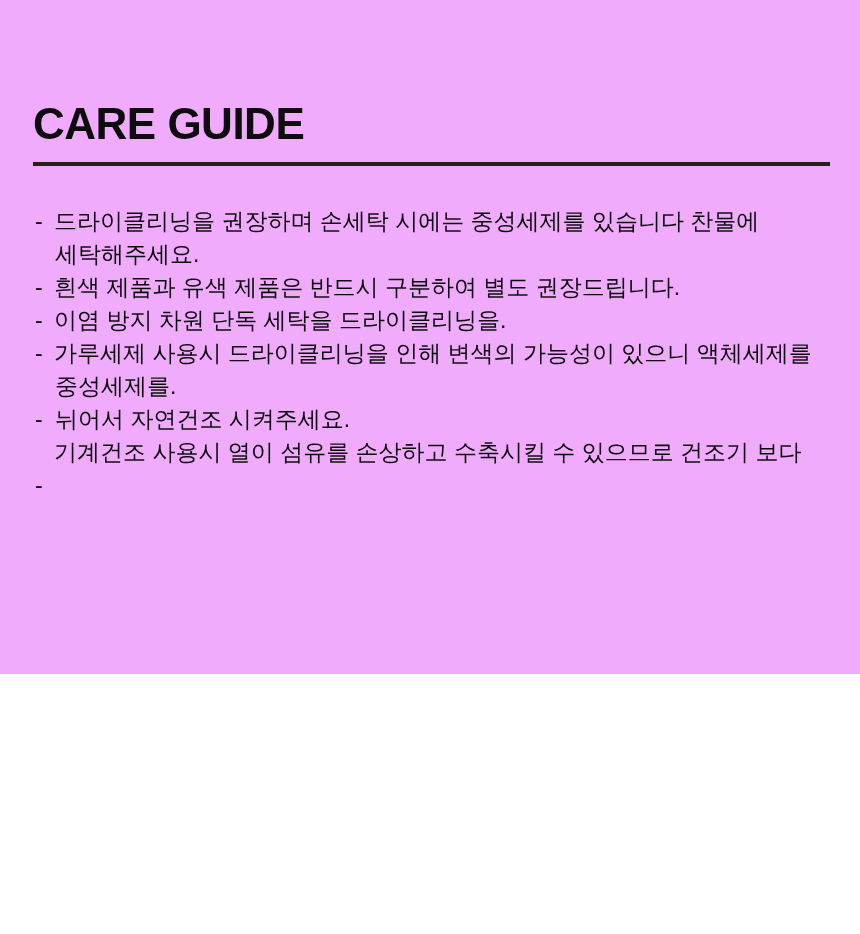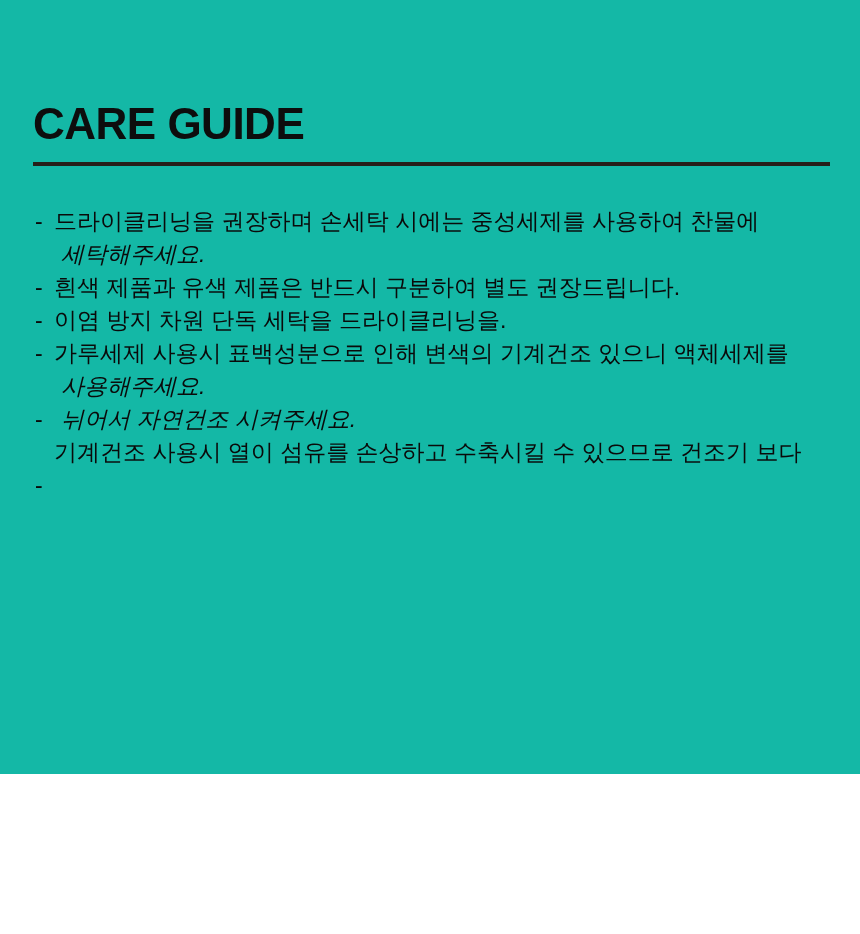--- a/index.html
+++ b/index.html
@@ -10,22 +10,22 @@
   body {
     width: 860px;
     height: 934px;
     font-family: "Liberation Sans", "DejaVu Sans", sans-serif;
     color: #0a0a0a;
     overflow: hidden;
   }
   .page {
     position: relative;
     width: 860px;
-    height: 774px;
-    background: #14b8a6;
+    height: 674px;
+    background: #f0abfc;
   }
   .page-title {
     position: absolute;
     left: 33px;
     top: 100px;
     margin: 0;
     font-size: 44px;
     line-height: 48px;
     font-weight: 800;
     letter-spacing: -0.5px;
@@ -59,55 +59,54 @@
     width: 12px;
   }
   .item-line {
     display: block;
     white-space: nowrap;
   }
   .item-line.first {
     margin-left: 19px;
   }
   .item-line.cont {
-    margin-left: 26px;
-    font-style: italic;
+    margin-left: 20px;
   }
 </style>
 </head>
 <body>
 
 <div class="page">
 
   <h1 class="page-title">CARE GUIDE</h1>
 
   <div class="title-underline"></div>
 
   <div class="care-list">
 
     <div class="care-item">
       <span class="bullet-marker">-</span>
-      <span class="item-line first">드라이클리닝을 권장하며 손세탁 시에는 중성세제를 사용하여 찬물에</span>
+      <span class="item-line first">드라이클리닝을 권장하며 손세탁 시에는 중성세제를 있습니다 찬물에</span>
       <span class="item-line cont">세탁해주세요.</span>
     </div>
 
     <div class="care-item">
       <span class="bullet-marker">-</span>
       <span class="item-line first">흰색 제품과 유색 제품은 반드시 구분하여 별도 권장드립니다.</span>
     </div>
 
     <div class="care-item">
       <span class="bullet-marker">-</span>
       <span class="item-line first">이염 방지 차원 단독 세탁을 드라이클리닝을.</span>
     </div>
 
     <div class="care-item">
       <span class="bullet-marker">-</span>
-      <span class="item-line first">가루세제 사용시 표백성분으로 인해 변색의 기계건조 있으니 액체세제를</span>
-      <span class="item-line cont">사용해주세요.</span>
+      <span class="item-line first">가루세제 사용시 드라이클리닝을 인해 변색의 가능성이 있으니 액체세제를</span>
+      <span class="item-line cont">중성세제를.</span>
     </div>
 
     <div class="care-item">
       <span class="bullet-marker">-</span>
       <span class="item-line cont">뉘어서 자연건조 시켜주세요.</span>
       <span class="item-line first">기계건조 사용시 열이 섬유를 손상하고 수축시킬 수 있으므로 건조기 보다</span>
     </div>
 
     <div class="care-item">
       <span class="bullet-marker">-</span>

